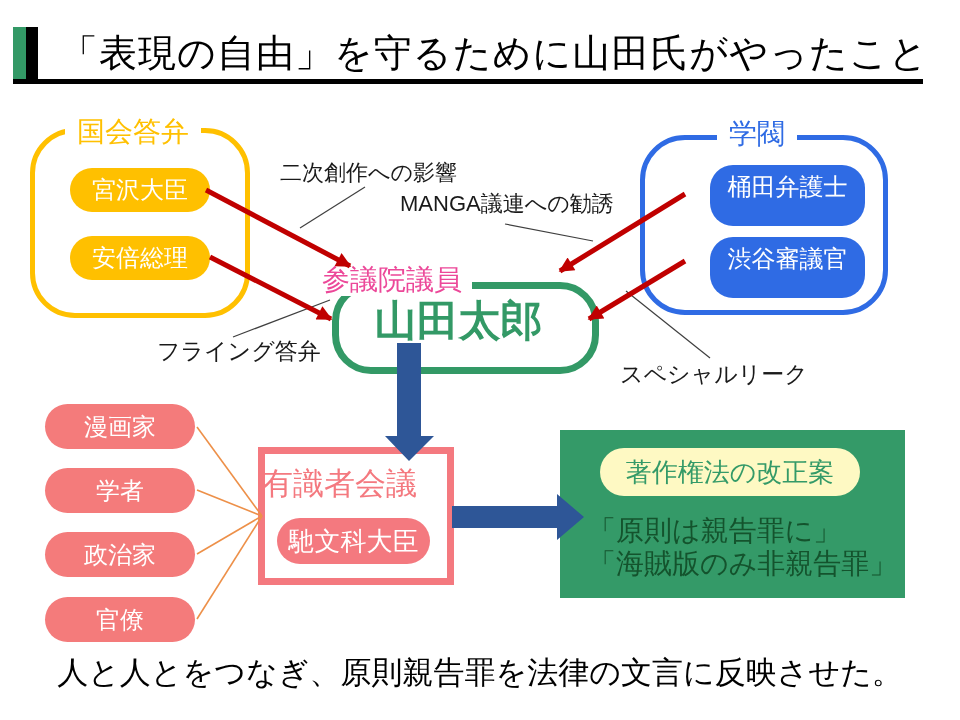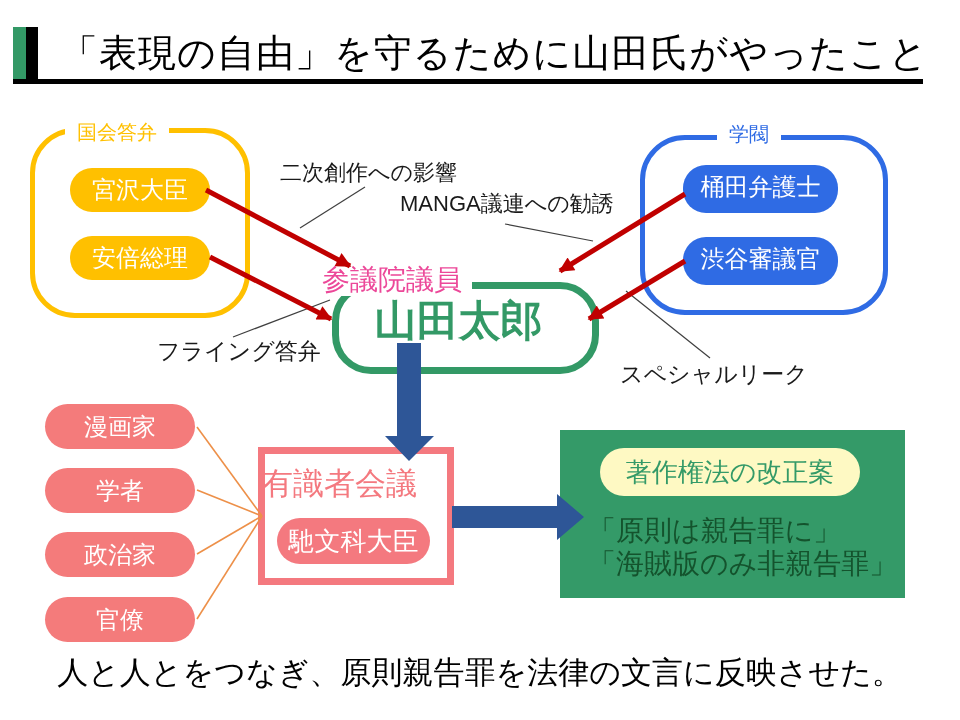--- a/index.html
+++ b/index.html
@@ -11,28 +11,28 @@
   
   .green-bar{left:13px;top:27px;width:13px;height:53px;background:#339966;}
   .black-bar{left:26px;top:27px;width:12px;height:53px;background:#000;}
   .title{left:60px;top:26px;width:858px;height:54px;font-size:38px;line-height:54px;
          text-align:center;letter-spacing:1px;white-space:nowrap;}
   .title-rule{left:13px;top:79px;width:910px;height:5px;background:#000;}
   
   .group-box{border-radius:45px;background:transparent;}
   .diet-box{left:30px;top:128px;width:210px;height:180px;border:5px solid #FFC000;}
   .faction-box{left:640px;top:135px;width:238px;height:170px;border:5px solid #2F6BE4;}
-  .group-label{height:34px;line-height:34px;font-size:20px;background:#fff;padding:0 12px;
+  .group-label{height:34px;line-height:34px;font-size:28px;background:#fff;padding:0 12px;
                white-space:nowrap;text-align:center;}
   .diet-label{left:65px;top:115px;color:#FFC000;}
   .faction-label{left:717px;top:117px;color:#2F6BE4;}
   .pill{border-radius:23px;color:#fff;font-size:24px;text-align:center;white-space:nowrap;}
   .yellow-pill{left:70px;width:140px;height:44px;line-height:44px;background:#FFC000;}
   .y1{top:168px;} .y2{top:236px;}
-  .blue-pill{left:683px;width:155px;height:48px;line-height:44px;background:#2F6BE4;}
+  .blue-pill{left:710px;width:155px;height:61px;line-height:44px;background:#2F6BE4;}
   .b1{top:165px;} .b2{top:237px;}
   
   .yamada-box{left:332px;top:282px;width:253px;height:78px;border:7px solid #339966;
               border-radius:39px;}
   .yamada-role{left:320px;top:264px;height:32px;line-height:32px;font-size:28px;color:#ec4899;
                background:#fff;padding:0 10px 0 2px;white-space:nowrap;}
   .yamada-name{left:332px;top:286px;width:253px;height:70px;line-height:70px;text-align:center;
                font-size:42px;color:#339966;white-space:nowrap;font-weight:bold;}
   
   .note{white-space:nowrap;color:#1a1a1a;}

